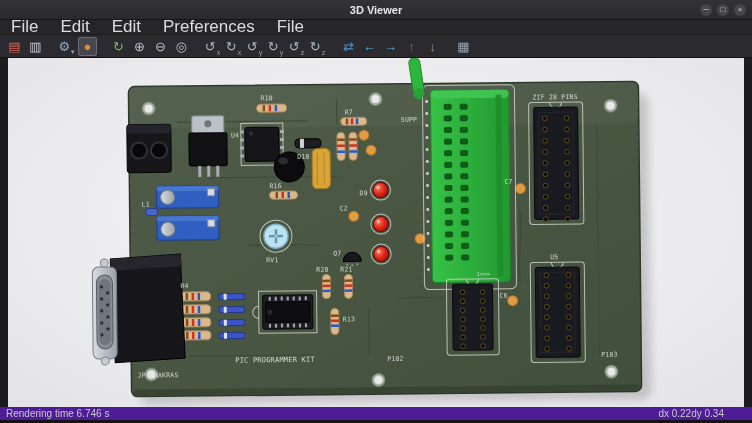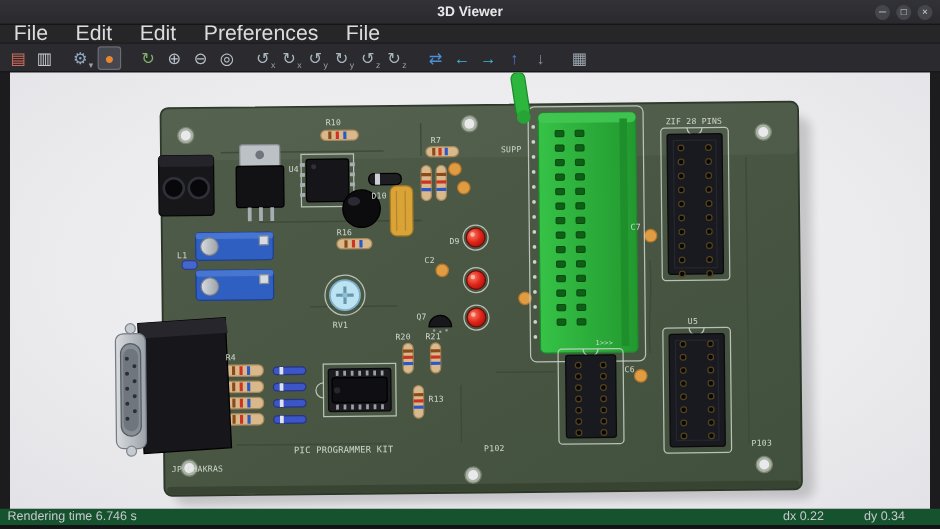--- a/index.html
+++ b/index.html
@@ -20,22 +20,22 @@
   .tool.active { background:#46464e; box-shadow:inset 0 0 0 1px #6c6c78; }
   .tool sub { font-size:7px; margin-left:1px; color:#9aa2aa; align-self:flex-end; }
 
   .viewport { width:736px; height:349px; margin:0 8px; position:relative;
     background:radial-gradient(ellipse at 50% 45%, #f4f4f6 0%, #ebebee 65%, #e3e3e7 100%); }
   .viewport svg { position:absolute; left:0; top:0; }
 
   .silk { fill:none; stroke:#ced5cc; stroke-width:1; opacity:0.85; }
   .silk-text { fill:#dae0d8; font-family:"DejaVu Sans Mono", monospace; opacity:0.92; letter-spacing:0.2px; }
 
-  .statusbar { height:13px; background:#14532d; display:flex; align-items:center; font-size:10px; color:#c9c9cd; padding:0 6px; }
-  .status-right { margin-left:auto; display:flex; gap:32px; padding-right:22px; }
+  .statusbar { height:13px; background:#4c1d95; display:flex; align-items:center; font-size:10px; color:#c9c9cd; padding:0 6px; }
+  .status-right { margin-left:auto; display:flex; padding-right:22px; }
   .bottomstrip { height:5px; background:#141416; }
 </style>
 </head>
 <body>
 
 <div class="titlebar">
   <div class="title">3D Viewer</div>
   <div class="win-controls">
       <span class="win-btn">─</span>
       <span class="win-btn">□</span>

